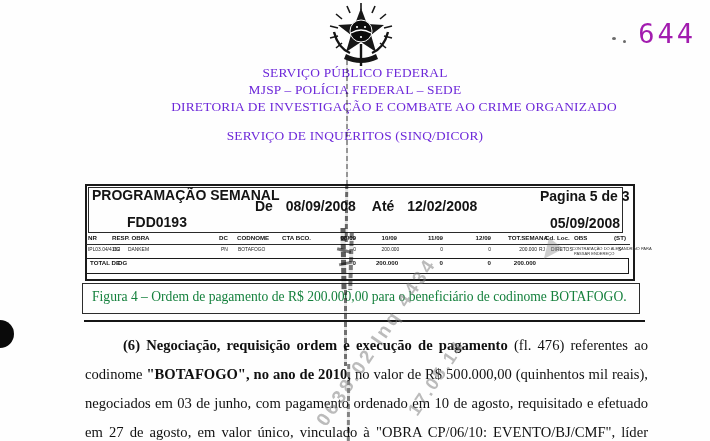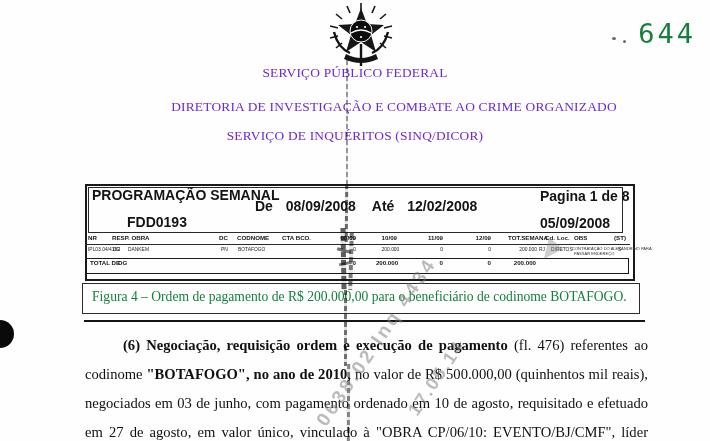--- a/index.html
+++ b/index.html
@@ -3,21 +3,21 @@
 <meta charset="utf-8">
 <style>
   html,body{margin:0;padding:0;background:#e8e8e8;}
   #page{position:relative;width:710px;height:441px;background:#fefefe;overflow:hidden;
         font-family:"Liberation Serif", serif;color:#111;}
   .abs{position:absolute;}
   
   .org-line{width:710px;text-align:center;font-size:13.4px;line-height:17px;color:#6d28d9;
             letter-spacing:.2px;white-space:nowrap;}
   #page-number{right:14px;top:18px;font-family:"DejaVu Sans Mono", monospace;font-size:27px;
-               letter-spacing:3px;color:#15803d;}
+               letter-spacing:3px;color:#a21caf;}
   .speck{border-radius:50%;background:#6a6a6a;}
   
   .rpt{font-family:"Liberation Sans", sans-serif;color:#141414;}
   .rpt-frame{left:85px;top:184px;width:546px;height:93px;border:2px solid #1a1a1a;}
   .rpt-headbox{left:88px;top:187px;width:533px;height:44px;border:1px solid #2a2a2a;}
   .b{font-weight:bold;}
   .t9{font-size:14px;line-height:11px;white-space:nowrap;}
   .t6{font-size:7px;transform:scale(.88);transform-origin:left top;line-height:8px;white-space:nowrap;}
   .t6r{font-size:7px;transform:scale(.88);transform-origin:right top;line-height:8px;white-space:nowrap;text-align:right;}
   .t5{font-size:7px;transform:scale(.7);transform-origin:left top;line-height:8px;white-space:nowrap;color:#222;}
@@ -71,38 +71,39 @@
       <path d="M20,52 q15,8 30,0 l2,5 q-17,8 -34,0 z" fill="#151515"></path>
       <rect x="33.8" y="42" width="2.4" height="22" fill="#141414"></rect>
     </svg>
   </div>
 
   <div class="abs" id="page-number">644</div>
   <div class="abs speck" style="left:612px;top:37px;width:4px;height:3px;"></div>
   <div class="abs speck" style="left:623px;top:40px;width:3px;height:3px;"></div>
 
   <div class="abs org-line" style="top:64px;">SERVIÇO PÚBLICO FEDERAL</div>
+  <div class="abs org-line" style="top:81px;">MJSP – POLÍCIA FEDERAL – SEDE</div>
   <div class="abs org-line" style="top:98px;margin-left:39px;">DIRETORIA DE INVESTIGAÇÃO E COMBATE AO CRIME ORGANIZADO</div>
   <div class="abs org-line" style="top:115px;margin-top:12px;">SERVIÇO DE INQUÉRITOS (SINQ/DICOR)</div>
 
   <div class="abs rpt-frame rpt"></div>
   <div class="abs rpt-headbox rpt"></div>
 
   <div class="abs rpt t9 b" style="left:92px;top:190px;">PROGRAMAÇÃO SEMANAL</div>
-  <div class="abs rpt t9 b" style="left:540px;top:191px;width:80px;text-align:right;">Pagina 1 de 8</div>
+  <div class="abs rpt t9 b" style="left:540px;top:191px;width:80px;text-align:right;">Pagina 5 de 3</div>
 
   <div class="abs rpt t9 b" style="left:255px;top:201px;">
     <span>De</span>
     <span style="margin-left:9px;">08/09/2008</span>
     <span style="margin-left:12px;">Até</span>
     <span style="margin-left:9px;">12/02/2008</span>
   </div>
 
   <div class="abs rpt t9 b" style="left:90px;top:217px;padding-left:37px;">FDD0193</div>
-  <div class="abs rpt t9 b" style="left:540px;top:218px;width:80px;text-align:left;">05/09/2008</div>
+  <div class="abs rpt t9 b" style="left:540px;top:218px;width:80px;text-align:right;">05/09/2008</div>
 
   <div class="abs rpt t6 b" style="left:88px;top:235px;">NR</div>
   <div class="abs rpt t6 b" style="left:112px;top:235px;">RESP. OBRA</div>
   <div class="abs rpt t6 b" style="left:219px;top:235px;">DC</div>
   <div class="abs rpt t6 b" style="left:237px;top:235px;">CODNOME</div>
   <div class="abs rpt t6 b" style="left:282px;top:235px;">CTA BCO.</div>
   <div class="abs rpt t6r b" style="left:332px;top:235px;width:24px;">08/09</div>
   <div class="abs rpt t6r b" style="left:332px;top:235px;width:24px;opacity:.5;">09/09</div>
   <div class="abs rpt t6r b" style="left:373px;top:235px;width:24px;">10/09</div>
   <div class="abs rpt t6r b" style="left:419px;top:235px;width:24px;">11/09</div>

